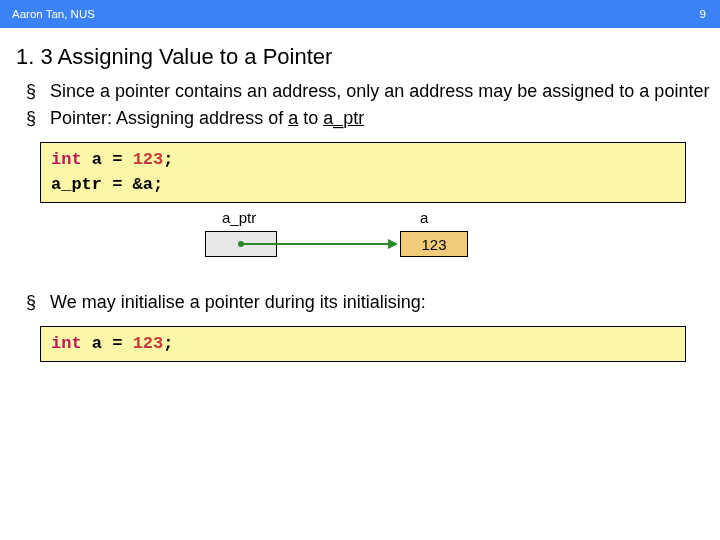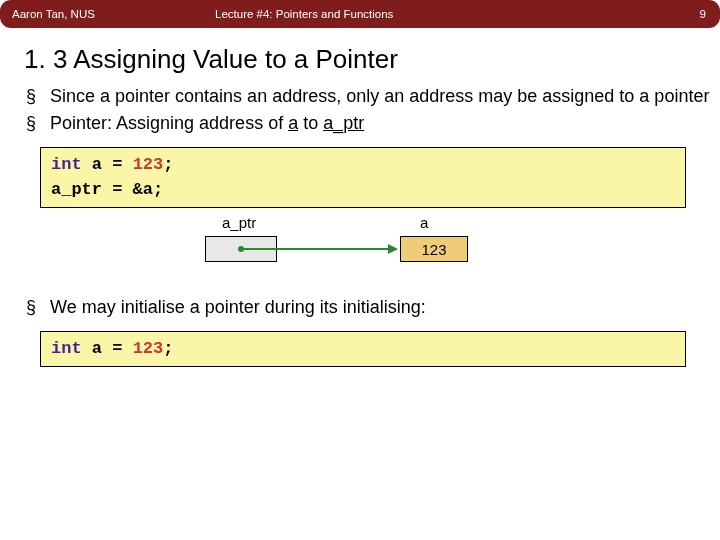--- a/index.html
+++ b/index.html
@@ -7,41 +7,40 @@
     width: 720px;
     height: 540px;
     background: #fff;
     font-family: Arial, Helvetica, sans-serif;
     color: #000;
     overflow: hidden;
   }
   .header {
     width: 100%;
     height: 28px;
-    background: #7f1d1d;
+    background: #3b82f6;
     color: #fff;
     display: flex;
     align-items: center;
     font-size: 11.5px;
     padding: 0 12px;
     position: relative;
-    border-radius: 11px;
   }
   .header .lecture {
     position: absolute;
     left: 215px;
   }
   .header .pagenum {
     position: absolute;
     right: 14px;
   }
   .title {
-    font-size: 26px;
+    font-size: 22px;
     font-weight: normal;
-    padding: 16px 12px 6px 24px;
+    padding: 16px 12px 6px 16px;
     color: #000;
   }
   .bullets {
     padding: 2px 10px 0 40px;
   }
   .bullets li {
     font-size: 18px;
     line-height: 1.28;
     list-style: none;
     position: relative;
@@ -57,21 +56,21 @@
   .codebox {
     margin: 10px 34px 4px 40px;
     border: 1.5px solid #000;
     background: #f9f6a8;
     padding: 6px 10px;
     font-family: "Courier New", monospace;
     font-size: 17px;
     line-height: 1.3;
     font-weight: bold;
   }
-  .kw { color: #4c1d95; }
+  .kw { color: #be185d; }
   .cm { color: #19a019; }
   .nu { color: #c93838; }
   .diagram {
     position: relative;
     width: 100%;
     height: 78px;
     margin-top: 6px;
   }
   .dlabel { position: absolute; font-size: 15px; }
   .box {
@@ -102,21 +101,20 @@
     width: 6px; height: 6px;
     background: #2a8a2a;
     border-radius: 50%;
   }
 </style>
 </head>
 <body>
 
 <div class="header">
   <span>Aaron Tan, NUS</span>
-  <span class="lecture">Lecture #4: Pointers and Functions</span>
   <span class="pagenum">9</span>
 </div>
 
 <h1 class="title">1. 3 Assigning Value to a Pointer</h1>
 
 <ul class="bullets">
   <li>
     <span>Since a pointer contains an address, only an address may be assigned to a pointer</span>
   </li>
   <li>

